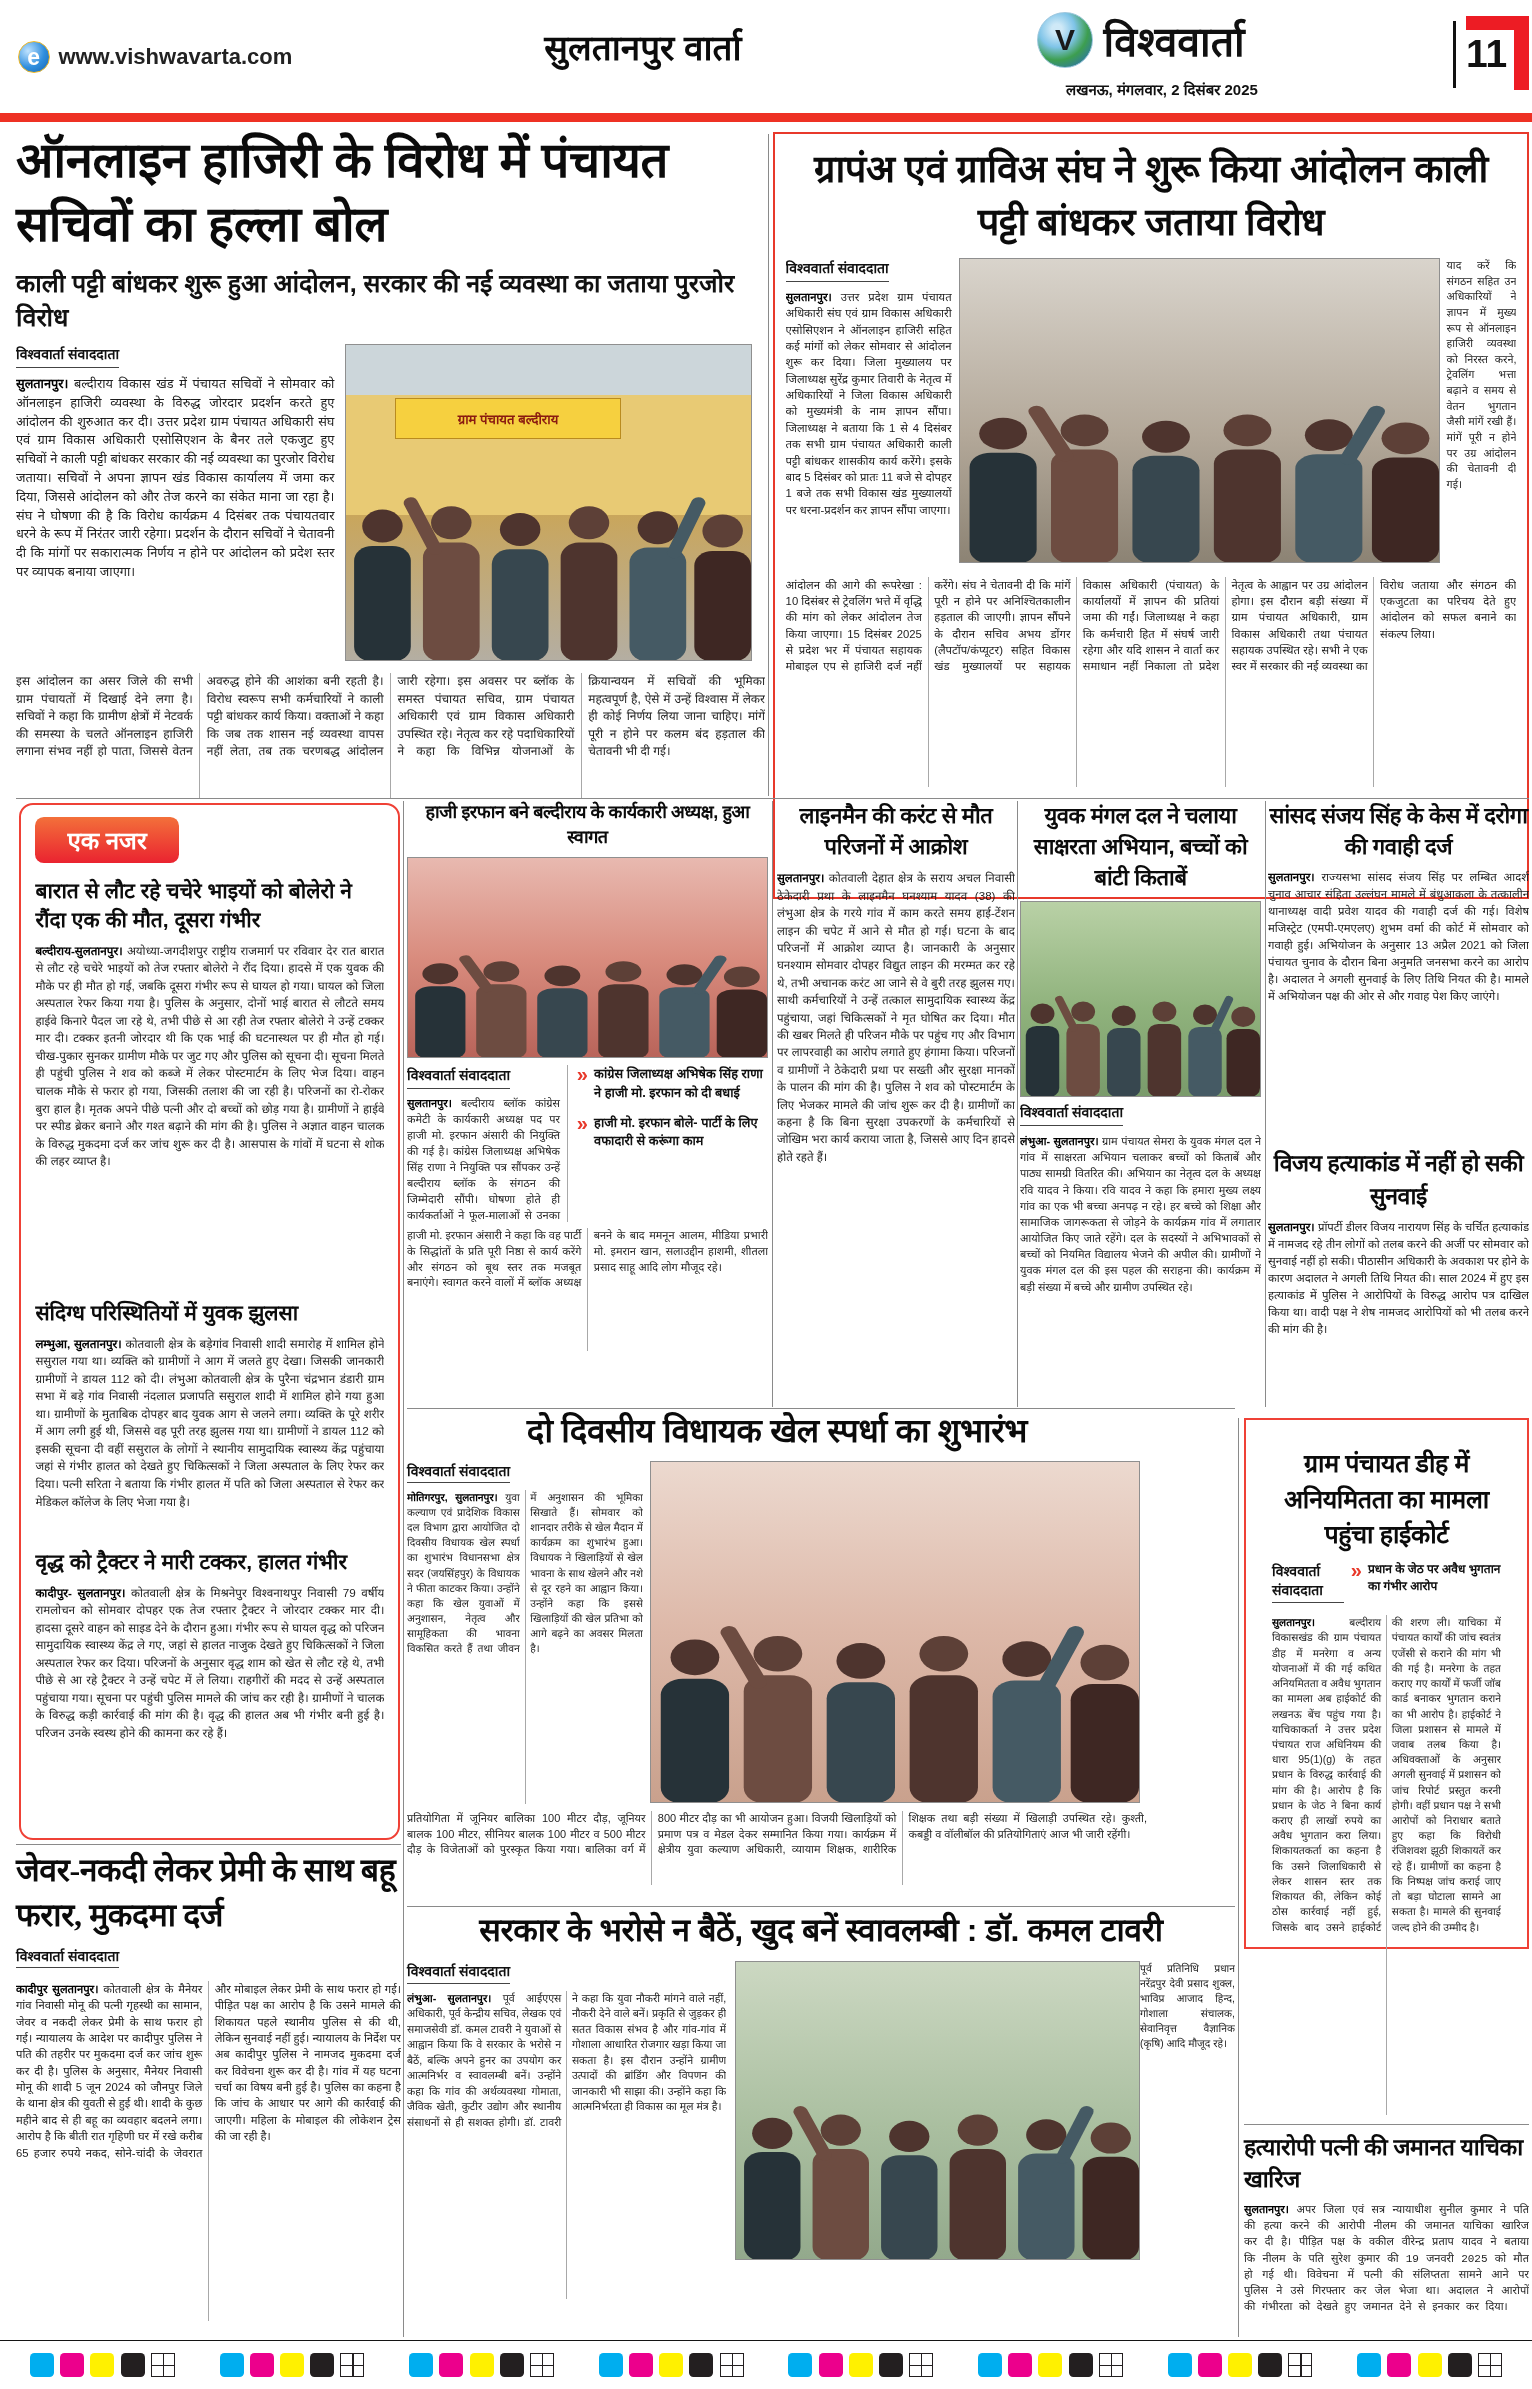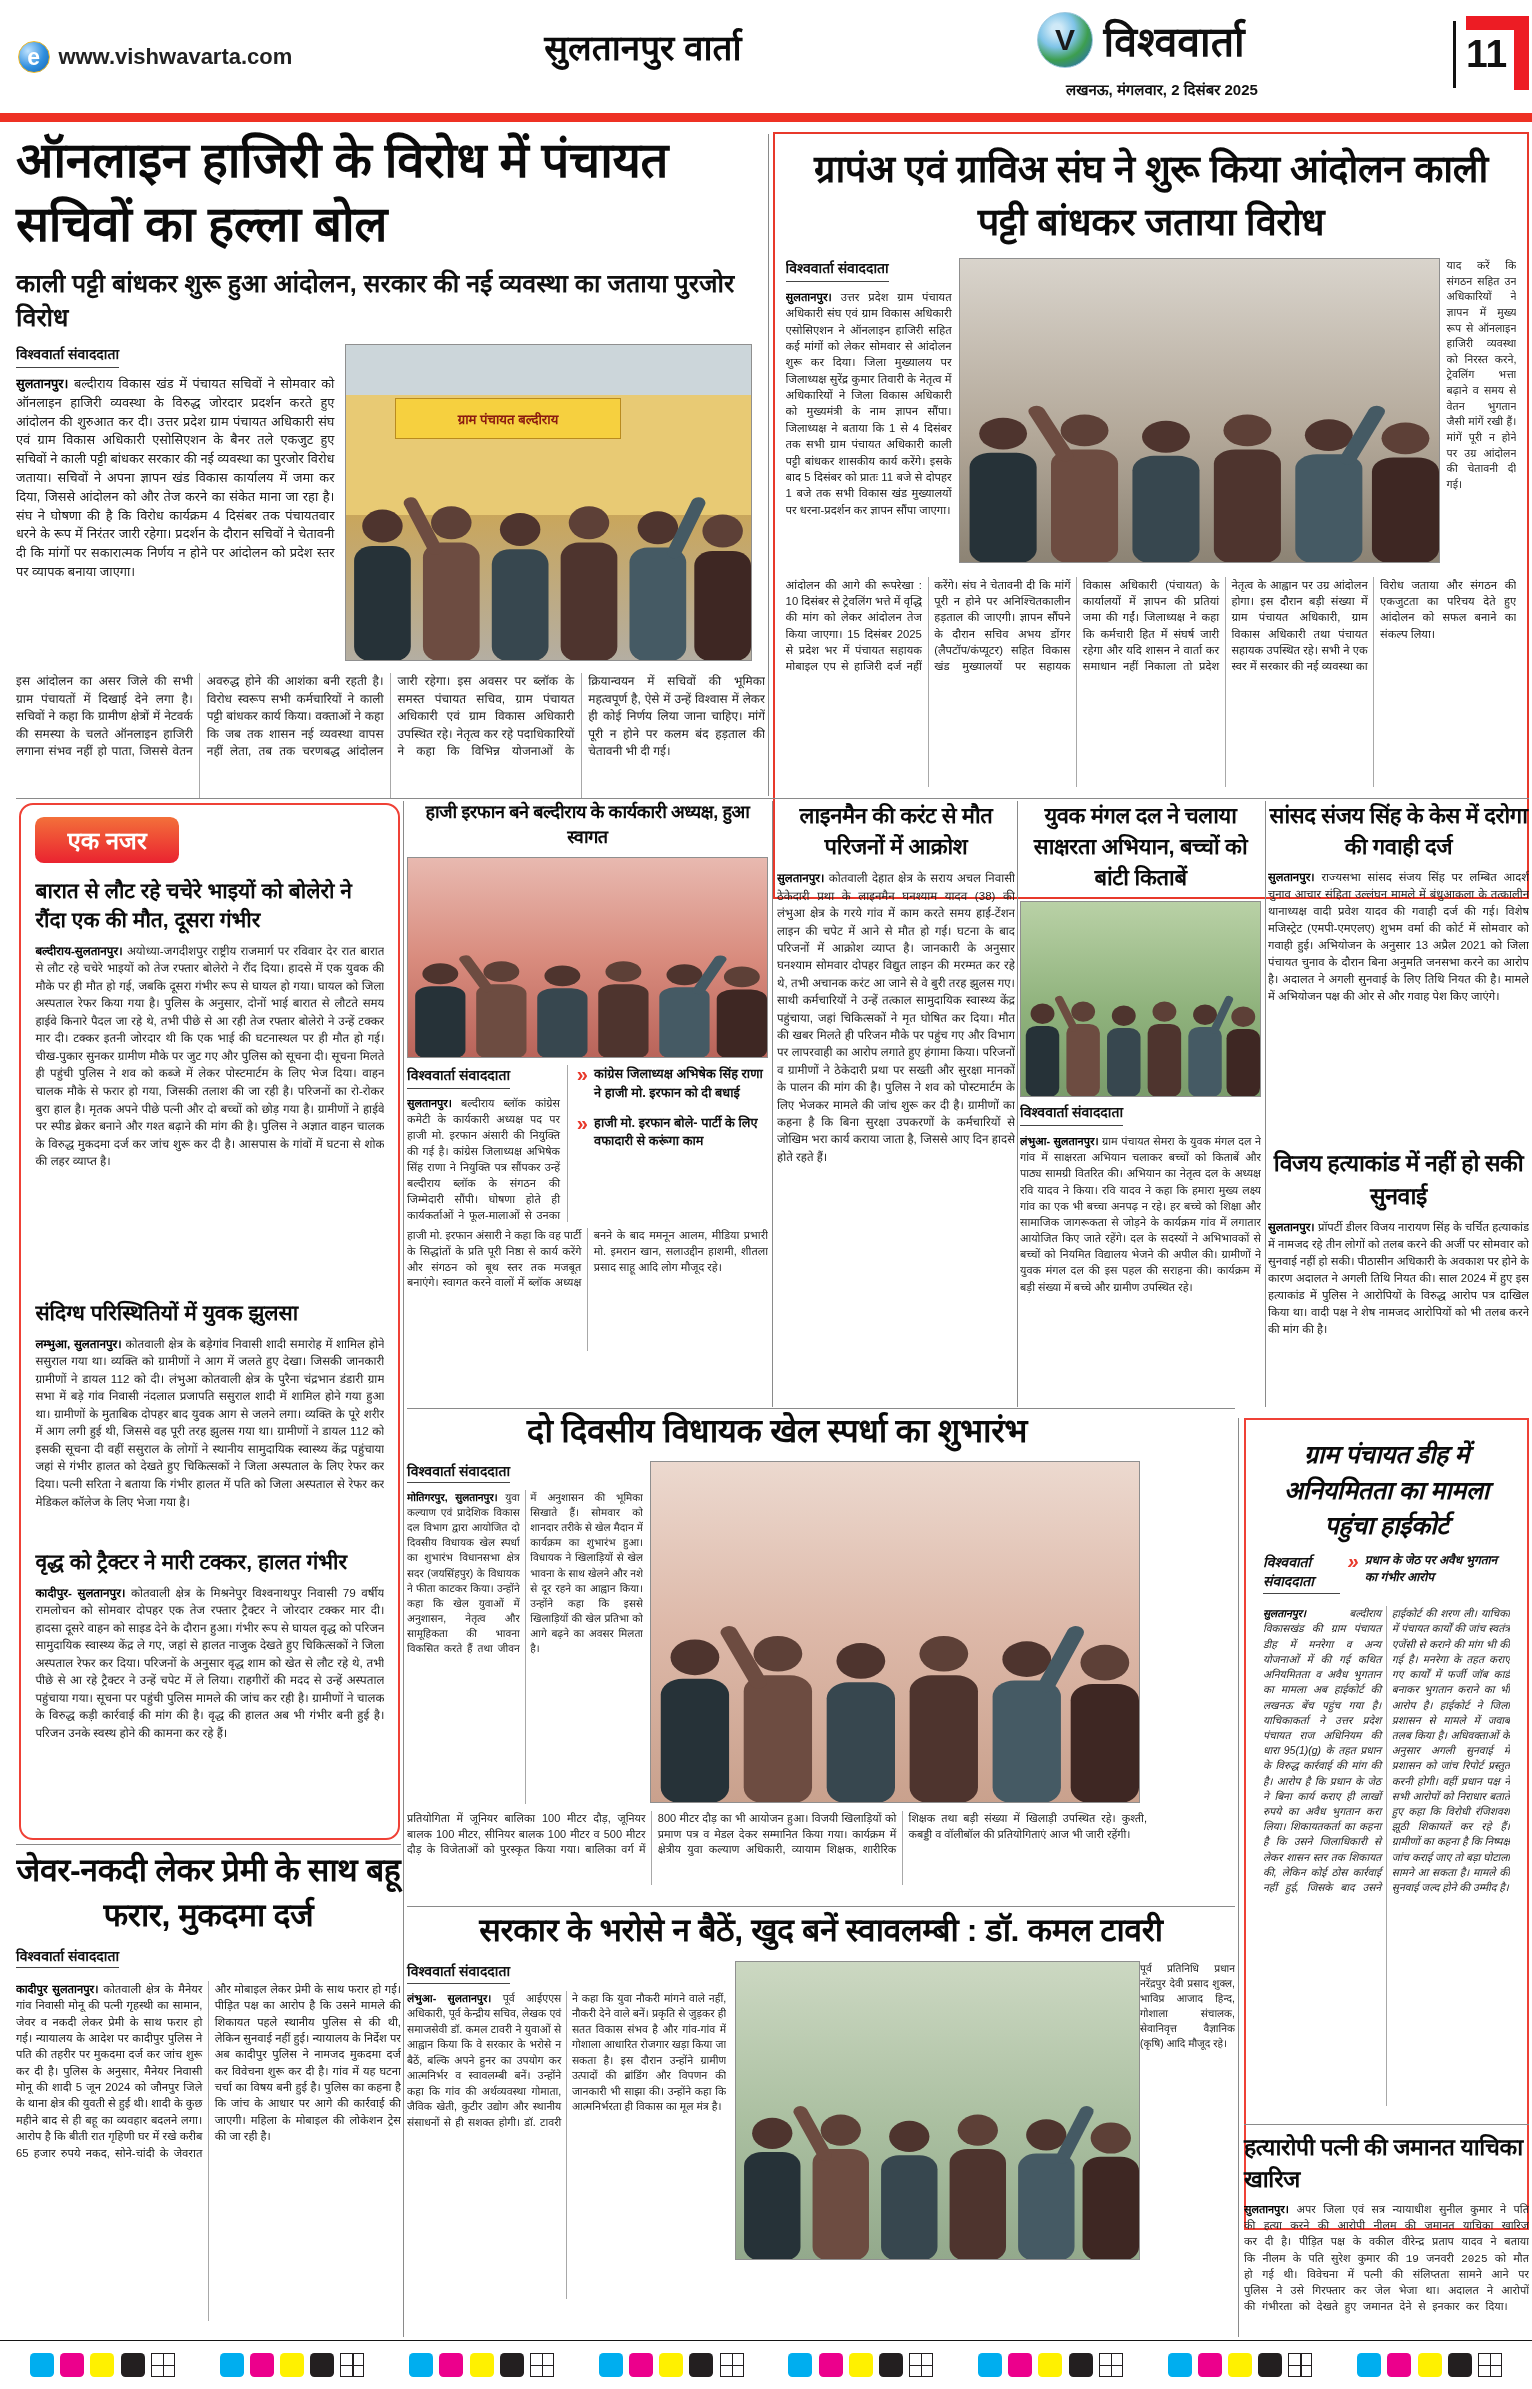--- a/index.html
+++ b/index.html
@@ -70,21 +70,21 @@
   #eknazar .tag { display:inline-block; background:linear-gradient(180deg,#f3703a,#ea2330); color:#fff;
     font-size:24px; font-weight:800; padding:6.2px 32px; border-radius:8.8px; }
   #eknazar h3 { font-size:21px; line-height:1.38; font-weight:800; color:#0c0c0c; margin-top:14px; }
   #eknazar .txt { font-size:11.7px; line-height:1.5; margin-top:7px; }
   #ek-s1-body { height:343px; }
   #ek-s2-body { height:199px; }
   #ek-s3-body { height:210px; }
 
   
   #jewar { left:16px; top:1848px; width:385px; height:490px; }
-  #jewar .hl { font-size:32px; line-height:1.42; text-align:center; }
+  #jewar .hl { font-size:32px; line-height:1.42; text-align:left;font-family:Liberation Serif, serif; }
   #jewar .txt { column-count:2; column-gap:12.3px; column-rule:0.9px solid #a8a8a8;
     font-size:11.3px; line-height:1.45; height:340px; margin-top:5.3px; }
 
   
   #haji { left:407px; top:800px; width:361px; height:608px; }
   #haji .hl { font-size:18px; line-height:1.4; text-align:center; }
   #photo3 { width:361px; height:201px; margin-top:7px;
     background:linear-gradient(180deg,#e8b9b0 0%,#d98c7e 50%,#b9645a 100%); }
   #haji .row { display:flex; margin-top:7px; }
   #haji .hcol { width:160px; font-size:11px; line-height:1.45; height:157px; padding-right:7px; }
@@ -122,21 +122,21 @@
   #khel .krow { display:flex; margin-top:7px; }
   #khel .kcol { width:243px; padding-right:7px; }
   #khel .kcol .txt { column-count:2; column-gap:10.6px; column-rule:0.9px solid #a8a8a8;
     font-size:10.4px; line-height:1.45; height:314px; }
   #photo5 { width:490px; height:342px;
     background:linear-gradient(180deg,#ecd9cf 0%,#ddb8a8 50%,#c9a18d 100%); }
   #khel .kbottom { margin-top:7px; column-count:3; column-gap:12.3px; column-rule:0.9px solid #a8a8a8;
     font-size:11px; line-height:1.42; height:74px; }
 
   
-  #dih { left:1244px; top:1418px; width:285px; height:812px; border:2.6px solid #ef4136; padding:17px; background:#fff;font-style:italic; }
+  #dih { left:1244px; top:1418px; width:285px; height:531px; border:2.6px solid #ef4136; padding:26px; background:#fff; }
   #dih .hl { font-size:25px; line-height:1.42; text-align:center; }
   #dih .drow { display:flex; margin-top:8.8px; gap:7px; }
   #dih .drow .bywrap { width:106px; }
   #dih .drow .pull { font-size:12px; }
   #dih .txt { column-count:2; column-gap:10.6px; column-rule:0.9px solid #a8a8a8;
     font-size:10.5px; line-height:1.45; height:500px; margin-top:5.3px; }
 
   
   #tavari { left:407px; top:1909px; width:828px; height:429px; }
   #tavari .hl { font-size:32px; line-height:1.35; text-align:center; }

